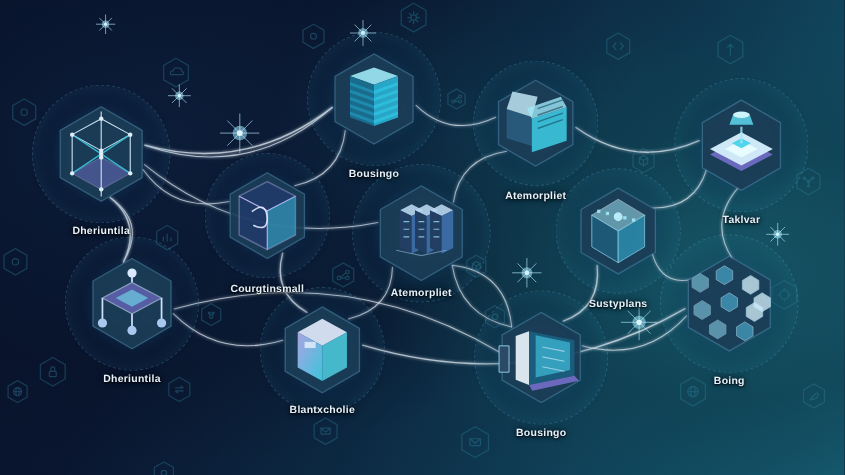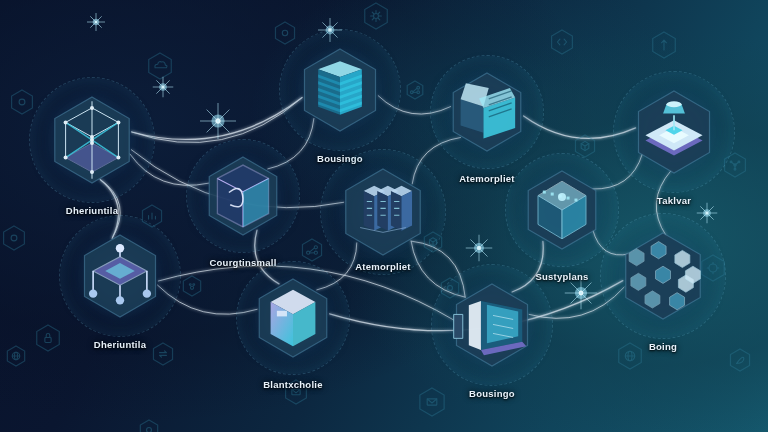--- a/index.html
+++ b/index.html
@@ -427,21 +427,21 @@
                   <stop offset="1" stop-color="#3fd0e8"></stop>
                 </linearGradient>
               </defs>
         <path d="M17.599999999999998 24 L40 11.679999999999998 L62.400000000000006 24 L40 36.32 Z" fill="#dfe9fb" opacity="0.92"></path>
         <path d="M17.599999999999998 24 V56 L40 68.32000000000001 V36.32 Z" fill="url(#gc)" opacity="0.92"></path>
         <path d="M62.400000000000006 24 V56 L40 68.32000000000001 V36.32 Z" fill="#4fcfe0" opacity="0.85"></path>
         <rect x="23.872" y="32.8" width="10.080000000000002" height="5.6" fill="#f0f6ff" opacity="0.75"></rect>
       </g>
           </svg>
         </div>
-        <div class="label" style="top: 40px;">Blantxcholie</div>
+        <div class="label" style="top: 28px;">Blantxcholie</div>
       </div>
       <div class="node" style="left: 492px; top: 325px;">
         <div class="halo" style="width: 120px; height: 120px;"></div>
         <div class="hexwrap" style="width: 84px; height: 84px; margin-left: -42px; margin-top: -42px; position: absolute; left: 0px; top: 0px;">
           <svg class="hex" width="84" height="84" viewBox="0 0 84 84">
             <polygon points="42.00,1.00 77.51,21.50 77.51,62.50 42.00,83.00 6.49,62.50 6.49,21.50" fill="#1d3d57" fill-opacity="0.88" stroke="#4e87a8" stroke-opacity="0.55" stroke-width="1.2"></polygon>
             <g>
         <path d="M3.696000000000005 31.416 h9.072000000000001 v23.939999999999998 h-9.072000000000001 Z" fill="#2a4a68" stroke="#8fc9e0" stroke-width="0.9"></path>
         <path d="M30.912 18.060000000000002 L72.24000000000001 26.376 V58.632000000000005 L30.912 66.94800000000001 Z" fill="#1a5f7e" opacity="0.95"></path>
         <path d="M36.96 21.84 L68.208 28.392 V53.34 L36.96 60.144 Z" fill="#3fb6d4" opacity="0.75"></path>

